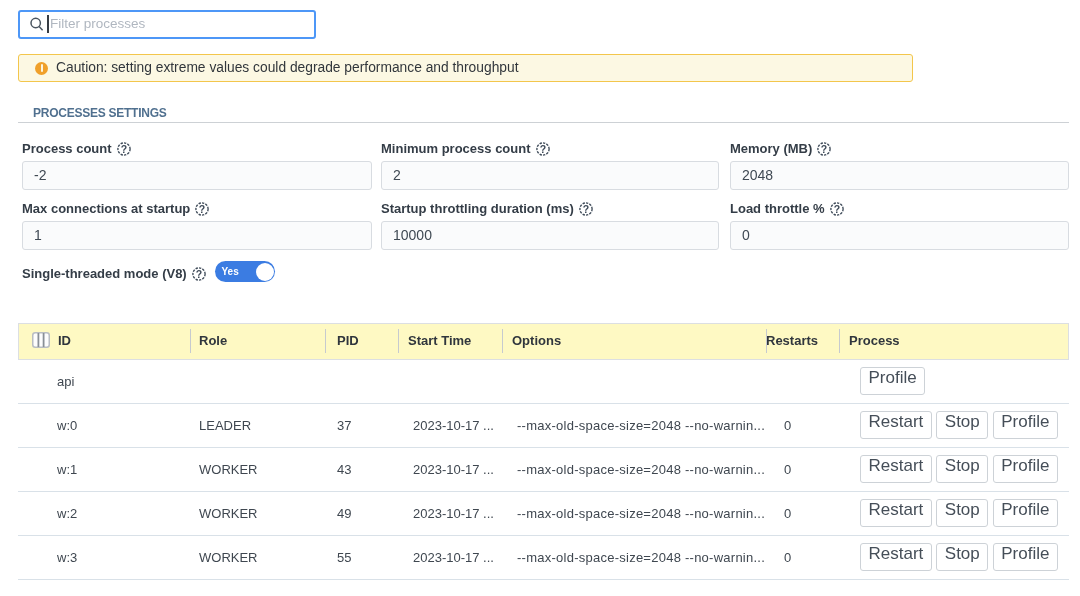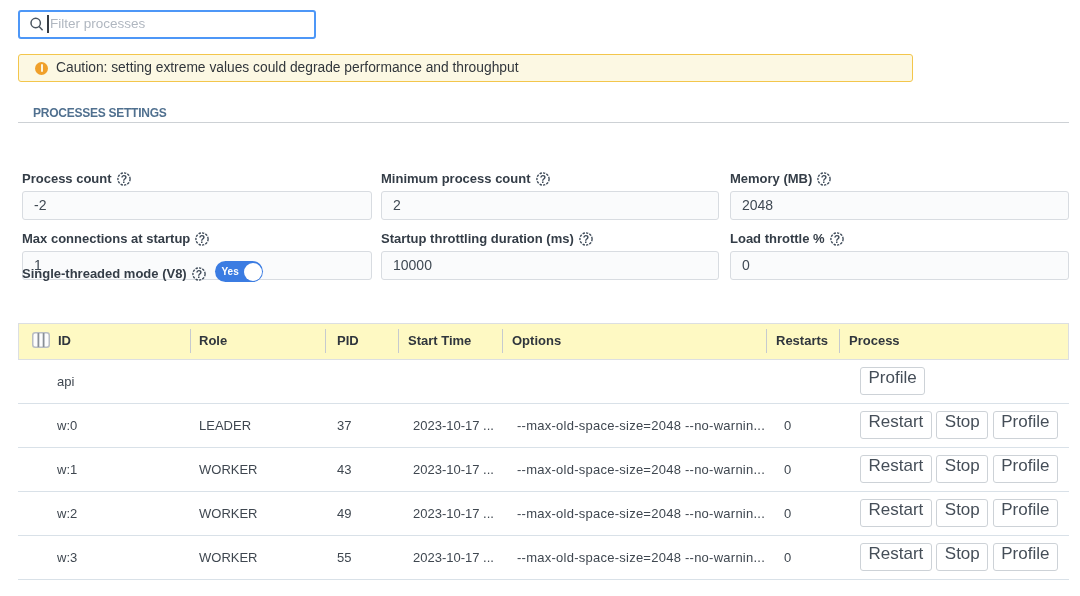--- a/index.html
+++ b/index.html
@@ -19,35 +19,35 @@
   .bicon { position:absolute; left:16px; top:6.5px; width:13px; height:13px; border-radius:50%;
     background:#f0a02a; }
   .bicon:after { content:""; position:absolute; left:5.5px; top:2.5px; width:2px; height:8px; background:#fdf4de; border-radius:1px; }
   .btext { position:absolute; left:37px; top:5px; font-size:13.8px; color:#32373c; }
 
   
   .sect { position:absolute; left:18px; top:106px; width:1051px; border-bottom:1px solid #cdd1d5; height:17px; }
   .sect h3 { margin-left:15px; font-size:12px; font-weight:bold; color:#50708f; letter-spacing:-0.25px; line-height:15px; }
 
   
-  .field { position:absolute;margin-top:30px; }
+  .field { position:absolute; }
   .label { font-size:13px; font-weight:bold; color:#343d47; line-height:15px; }
   .help { display:inline-block; vertical-align:-3px; margin-left:5px; }
   .inp { margin-top:4px; height:29px; background:#fafbfc; border:1px solid #d8dce1; border-radius:3px;
     font-size:14px; color:#3f4953; line-height:27px; padding-left:11px; }
 
   .f1 { left:22px; top:139px; width:350px; }
   .f2 { left:381px; top:139px; width:338px; }
   .f3 { left:730px; top:139px; width:339px; }
   .f4 { left:22px; top:199px; width:350px; }
   .f5 { left:381px; top:199px; width:338px; }
   .f6 { left:730px; top:199px; width:339px; }
 
   .trow { position:absolute; left:22px; top:264px; }
-  .toggle { position:absolute; left:193px; top:-3px; width:48px; height:21px; border-radius:11px; background:#3b7ce2; }
+  .toggle { position:absolute; left:193px; top:-3px; width:60px; height:21px; border-radius:11px; background:#3b7ce2; }
   .toggle .yes { position:absolute; left:6.5px; top:5px; color:#fff; font-size:10px; font-weight:bold; }
   .toggle .knob { position:absolute; right:1.5px; top:1.5px; width:18px; height:18px; border-radius:50%; background:#fff; }
 
   
   table { position:absolute; left:18px; top:323px; width:1051px; border-collapse:separate; border-spacing:0; table-layout:fixed; }
   th { background:#fef9c3; height:37px; padding-bottom:3px; border-top:1px solid #dcdfe2; border-bottom:1px solid #dcdfe2;
     font-size:13px; font-weight:bold; color:#30363d; text-align:left; position:relative; }
   th:first-child { border-left:1px solid #dcdfe2; }
   th:last-child { border-right:1px solid #dcdfe2; }
   th.sep:after { content:""; position:absolute; left:0; top:5px; bottom:6px; width:1px; background:#c6cacf; }
@@ -58,21 +58,21 @@
   .c3 { width:73px; }
   .c4 { width:104px; }
   .c5 { width:264px; }
   .c6 { width:73px; }
   .c7 { width:230px; }
   th.c1 { padding-left:13px; }
   th.c2 { padding-left:9px; }
   th.c3 { padding-left:12px; }
   th.c4 { padding-left:10px; }
   th.c5 { padding-left:10px; }
-  th.c6 { padding-left:10px; }
+  th.c6 { }
   th.c7 { padding-left:10px; }
   td.c1 { padding-left:39px; }
   td.c2 { padding-left:9px; }
   td.c3 { padding-left:12px; }
   td.c4 { padding-left:15px; }
   td.c5 { padding-left:15px; letter-spacing:0.25px; }
   td.c6 { padding-left:18px; }
   td.c7 { padding-left:21px; }
   .colicon { vertical-align:-3.5px; margin-right:8px; }
   .btn { display:inline-block; position:relative; top:-1px; height:28px; line-height:20px; padding:0 7.5px; background:#fff;

